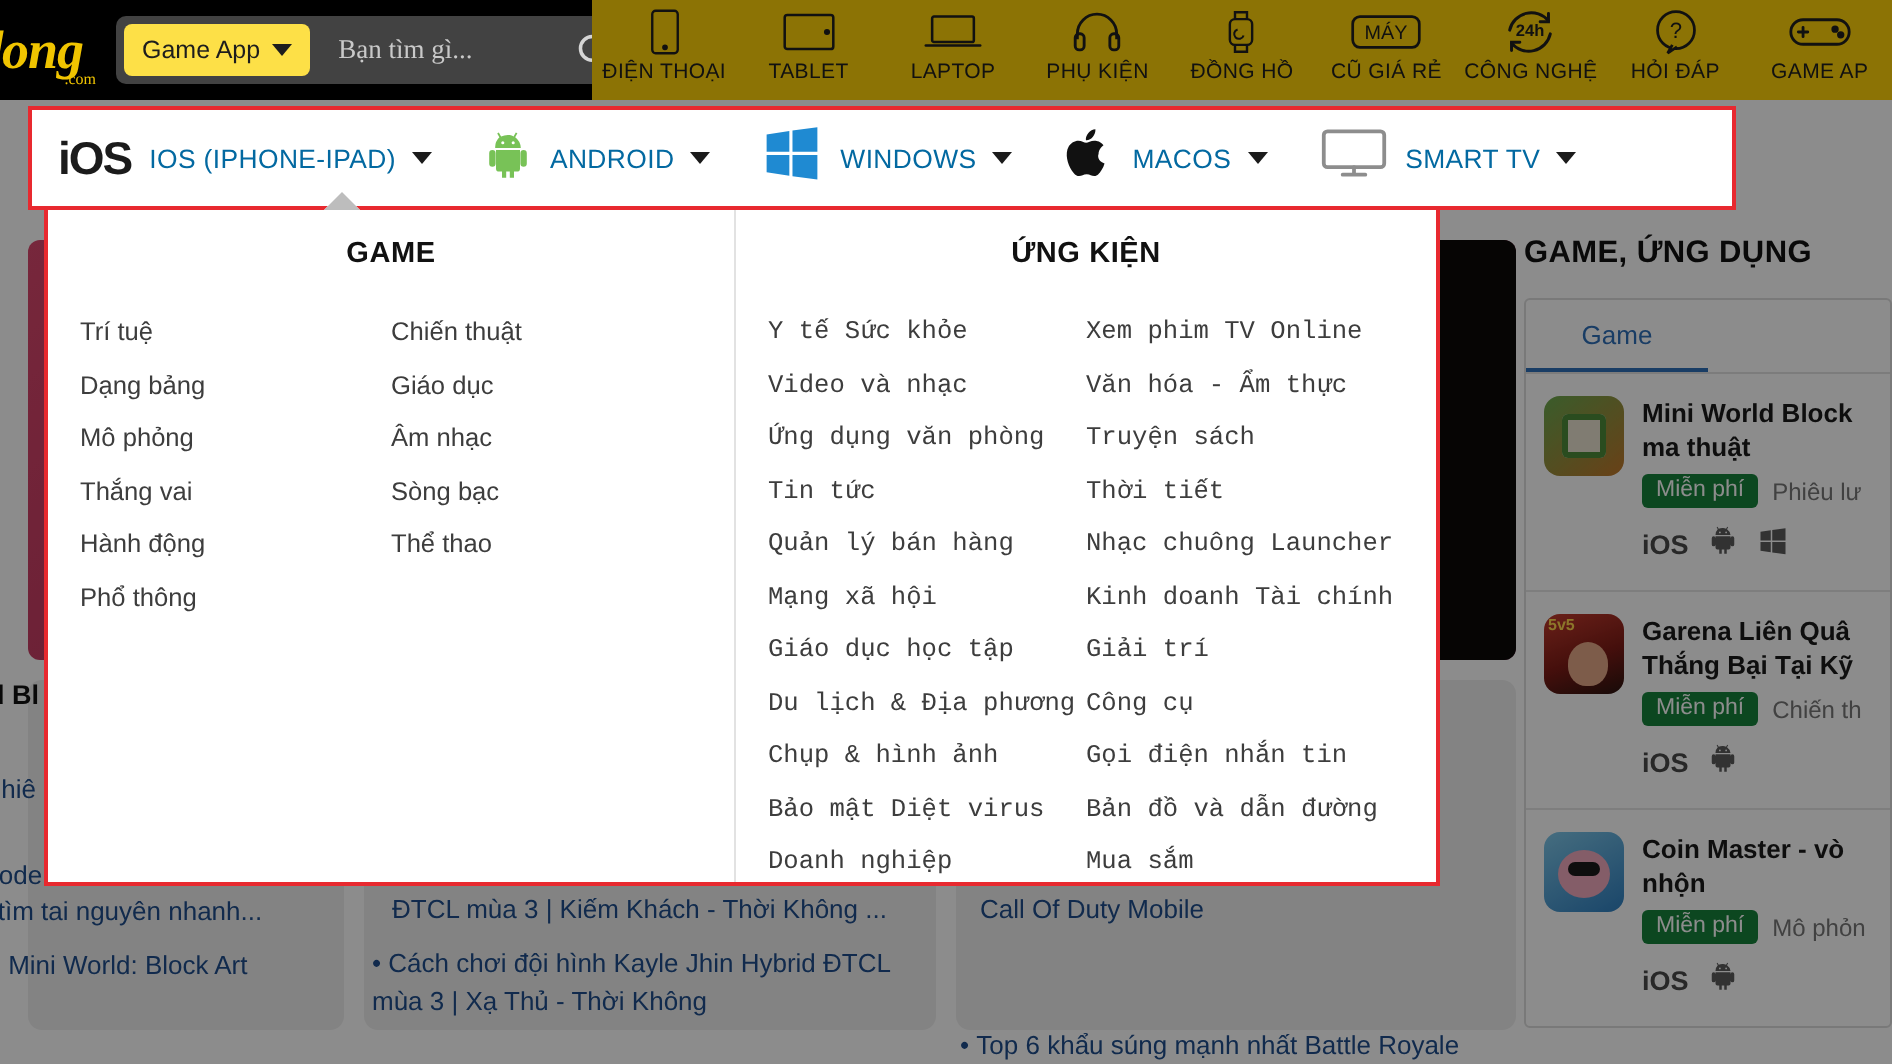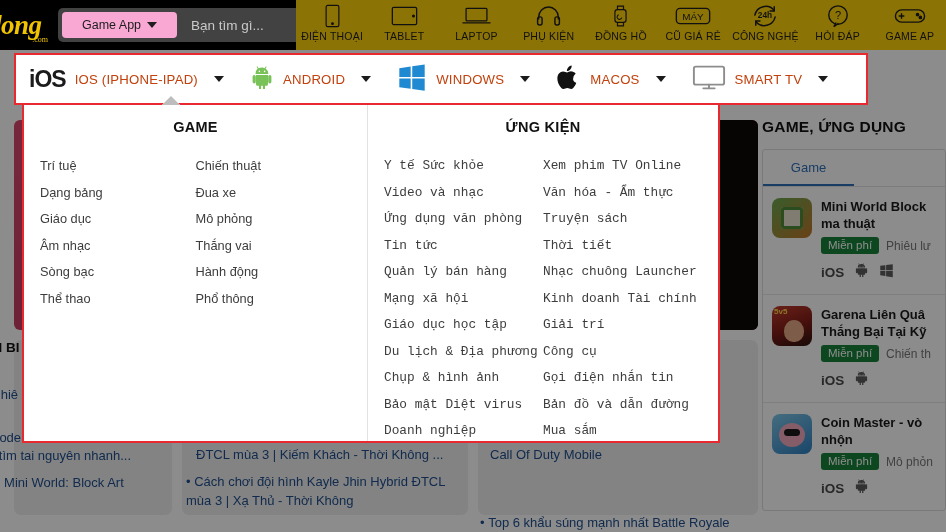--- a/index.html
+++ b/index.html
@@ -38,35 +38,35 @@
     position: absolute; right: 6px; bottom: -3px;
     font-size: 8px; font-style: normal; font-weight: normal;
     letter-spacing: 0;
   }
   .searchwrap {
     display: flex; align-items: center; height: 34px;
     background: rgba(255,255,255,0.26);
     border-radius: 5px; margin-left: 4px; padding: 0 4px;
   }
   .gameapp-btn {
-    height: 26px; background: #f9a8d4; color: #1d1d1d;
+    height: 26px; background: #fde047; color: #1d1d1d;
     border-radius: 4px; font-size: 12.5px;
     display: flex; align-items: center; gap: 6px;
-    padding: 0 20px; cursor: pointer; white-space: nowrap;
+    padding: 0 9px; cursor: pointer; white-space: nowrap;
   }
   .caret-d {
     width: 0; height: 0;
     border-left: 5px solid transparent; border-right: 5px solid transparent;
     border-top: 6px solid currentColor;
   }
   .search-input {
     border: 0; background: transparent; outline: none;
     font-size: 13.5px; color: #0f766e;
     width: 110px; margin-left: 14px;
-    font-family: Liberation Sans, sans-serif;
+    font-family: Liberation Serif, serif;
   }
   .search-input::placeholder { color: #c9c9c9; }
   .search-icon { margin: 0 6px 0 8px; display: flex; }
 
   
   .catnav {
     position: absolute; top: 0; left: 296px; height: 50px;
     width: 650px; background: #8c7305;
     display: flex; align-items: flex-start; z-index: 61;
   }
@@ -87,22 +87,22 @@
     position: absolute; top: 53px; left: 14px;
     width: 854px; height: 52px;
     background: #fff; border: 2px solid #e8292f;
     display: flex; align-items: center; z-index: 70;
   }
   .platitem {
     display: flex; align-items: center; gap: 9px;
     padding: 0 13px; cursor: pointer; height: 100%;
   }
   .platitem .plabel {
-    font-size: 13.2px; color: #c2410c; letter-spacing: .2px;
-    display: flex; align-items: center; gap: 16px; white-space: nowrap;
+    font-size: 13.2px; color: #0369a1; letter-spacing: .2px;
+    display: flex; align-items: center; gap: 8px; white-space: nowrap;
   }
   .ios-text {
     font-weight: bold; font-size: 23px; color: #1b1b1b;
     letter-spacing: -1px;
   }
 
   
   .mega {
     position: absolute; top: 105px; left: 22px;
     width: 698px; height: 338px;
@@ -541,21 +541,20 @@
 
   <div class="mega">
     <div class="mega-caret"></div>
 
     <div class="mega-col left">
       <div class="mega-title">GAME</div>
       <div class="mega-links left-links">
         <a>Trí tuệ</a>
         <a>Chiến thuật</a>
         <a>Dạng bảng</a>
-        <a>Đua xe</a>
         <a>Giáo dục</a>
         <a>Mô phỏng</a>
         <a>Âm nhạc</a>
         <a>Thắng vai</a>
         <a>Sòng bạc</a>
         <a>Hành động</a>
         <a>Thể thao</a>
         <a>Phổ thông</a>
         <a></a>
       </div>

